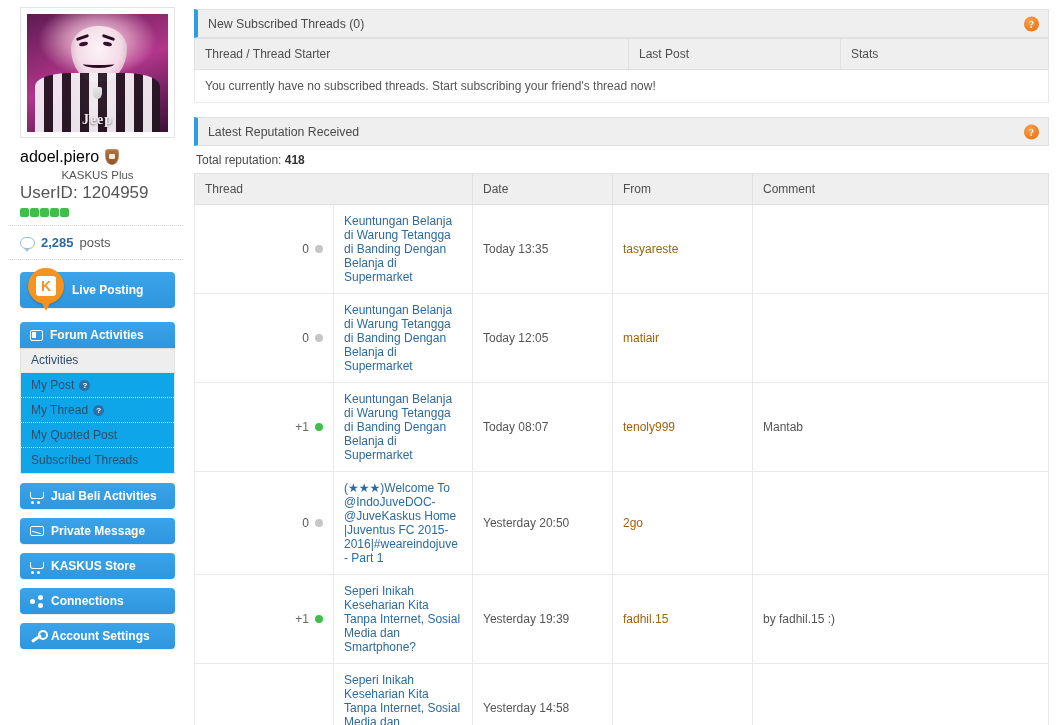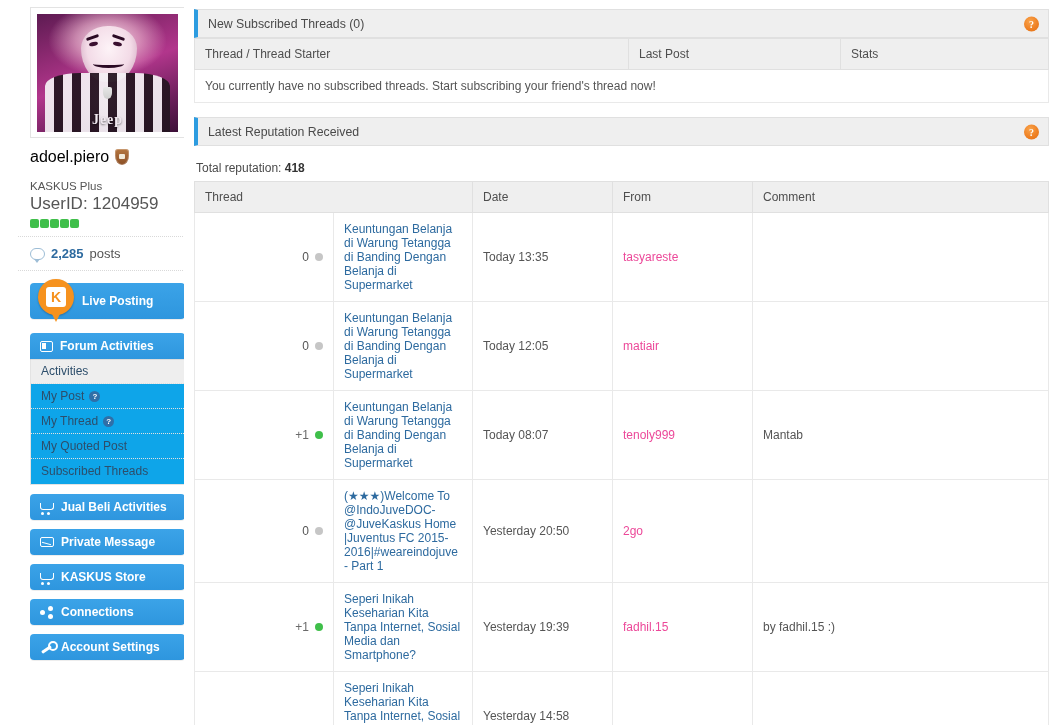--- a/index.html
+++ b/index.html
@@ -9,21 +9,21 @@
     background: #ffffff;
     font-family: "Liberation Sans", sans-serif;
     font-size: 12px;
     color: #333;
     overflow: hidden;
   }
   #page { position: relative; width: 1057px; height: 725px; background:#fff; }
 
   
   #sidebar {
-    position: absolute; left: 18px; top: 0; width: 180px; height: 725px;
+    position: absolute; left: 8px; top: 0; width: 180px; height: 725px;
     background: #ffffff;
     border-right: 1px solid #e2e2e2;
   }
   .avatar-box {
     margin: 7px 12px 0 12px;
     border: 1px solid #e3e3e3;
     background: #fff;
     padding: 6px;
     height: 131px;
   }
@@ -68,21 +68,21 @@
   .shield {
     display:inline-block; width:14px; height:16px; position:relative;
     background: linear-gradient(#b5763f,#8b4f26);
     border-radius: 3px 3px 50% 50% / 3px 3px 60% 60%;
     box-shadow: inset 0 0 0 1px rgba(255,255,255,.25);
   }
   .shield:after{
     content:""; position:absolute; left:4px; top:5px; width:6px; height:5px;
     background:#f2ead9; border-radius:1px;
   }
-  .ulevel { color:#555; font-size:11.5px; margin-top:14px; }
+  .ulevel { color:#555; font-size:11.5px; margin-top:3px;text-align:center; }
   .uid { color:#555; font-size:17px; margin-top:2px; }
   .rep-dots { margin-top:5px; display:flex; gap:1px; }
   .rep-dot { width:9px; height:9px; background:#3fbf4a; border-radius:2px; }
 
   .posts-block { padding: 9px 12px; border-bottom:1px dotted #d9d9d9; display:flex; align-items:center; gap:6px;}
   .bubble-icon { width:15px; height:12px; border:1.5px solid #9dbdd6; border-radius:7px; position:relative; flex:none;}
   .bubble-icon:after{content:"";position:absolute;left:3px;bottom:-4px;width:0;height:0;
      border-left:3px solid transparent;border-right:3px solid transparent;border-top:4px solid #9dbdd6;}
   .posts-count { color:#2d6a9f; font-weight:bold; font-size:13px; }
   .posts-word { color:#555; font-size:13px; }
@@ -173,39 +173,39 @@
     font-weight:normal; font-size:12px; color:#4e4e4e;
     text-align:left; padding:8px 10px; height:29px;
   }
   table.tbl td {
     border:1px solid #e9e9e9; padding:9px 10px; vertical-align:middle;
     font-size:12px; color:#555;
   }
   .empty-msg { color:#555; font-size:12px; }
 
   .sub-tables { margin-top:14px; }
-  .total-rep { font-size:12px; color:#4a4a4a; padding:15px 2px 6px 2px; }
+  .total-rep { font-size:12px; color:#4a4a4a; padding:7px 2px 6px 2px; }
   .total-rep b { color:#333; }
 
   td.col-score { width:66px; text-align:right; padding-right:9px; color:#777; font-size:12px; white-space:nowrap;}
   td.col-thread { width:212px; }
   td.col-date   { width:140px; color:#555;}
   td.col-from   { width:140px; }
   td.col-comment{ color:#6d6d6d; }
   th.h-thread { width:278px; }
   th.h-date   { width:140px; }
   th.h-from   { width:140px; }
 
   .score-wrap { display:inline-flex; align-items:center; gap:6px; justify-content:flex-end; }
   .dot { width:8px;height:8px;border-radius:50%; display:inline-block; flex:none;}
   .dot.zero { background:#c6c6c6; }
   .dot.plus { background:#3fbf4a; }
   .score-val.plus { color:#6a6a6a; }
   a.tlink { color:#2d6a9f; text-decoration:none; line-height:14px; display:block; cursor:pointer;}
-  a.ulink { color:#ec4899; text-decoration:none; cursor:pointer;}
+  a.ulink { color:#a16207; text-decoration:none; cursor:pointer;}
 </style>
 </head>
 <body>
 
 <div id="page">
 
   <div id="sidebar">
 
     <div class="avatar-box">
       <div class="avatar-img">

